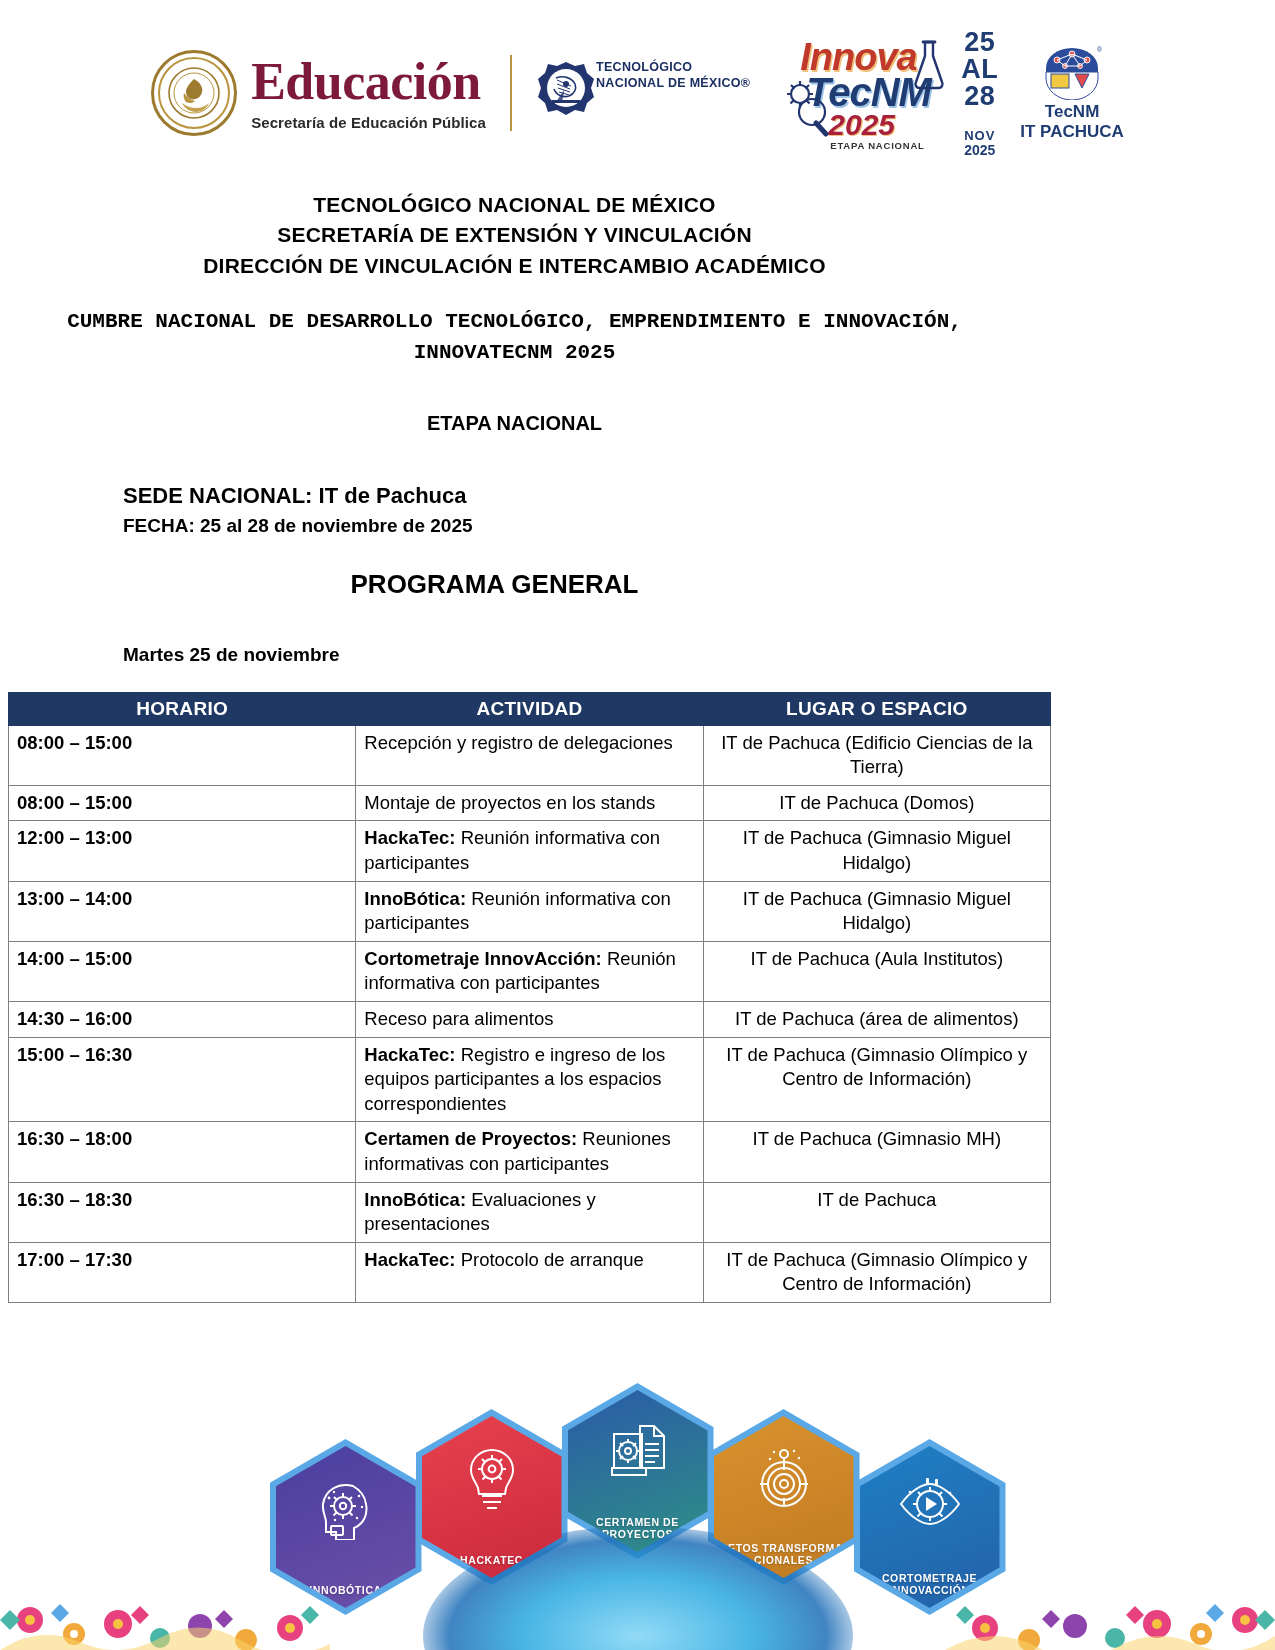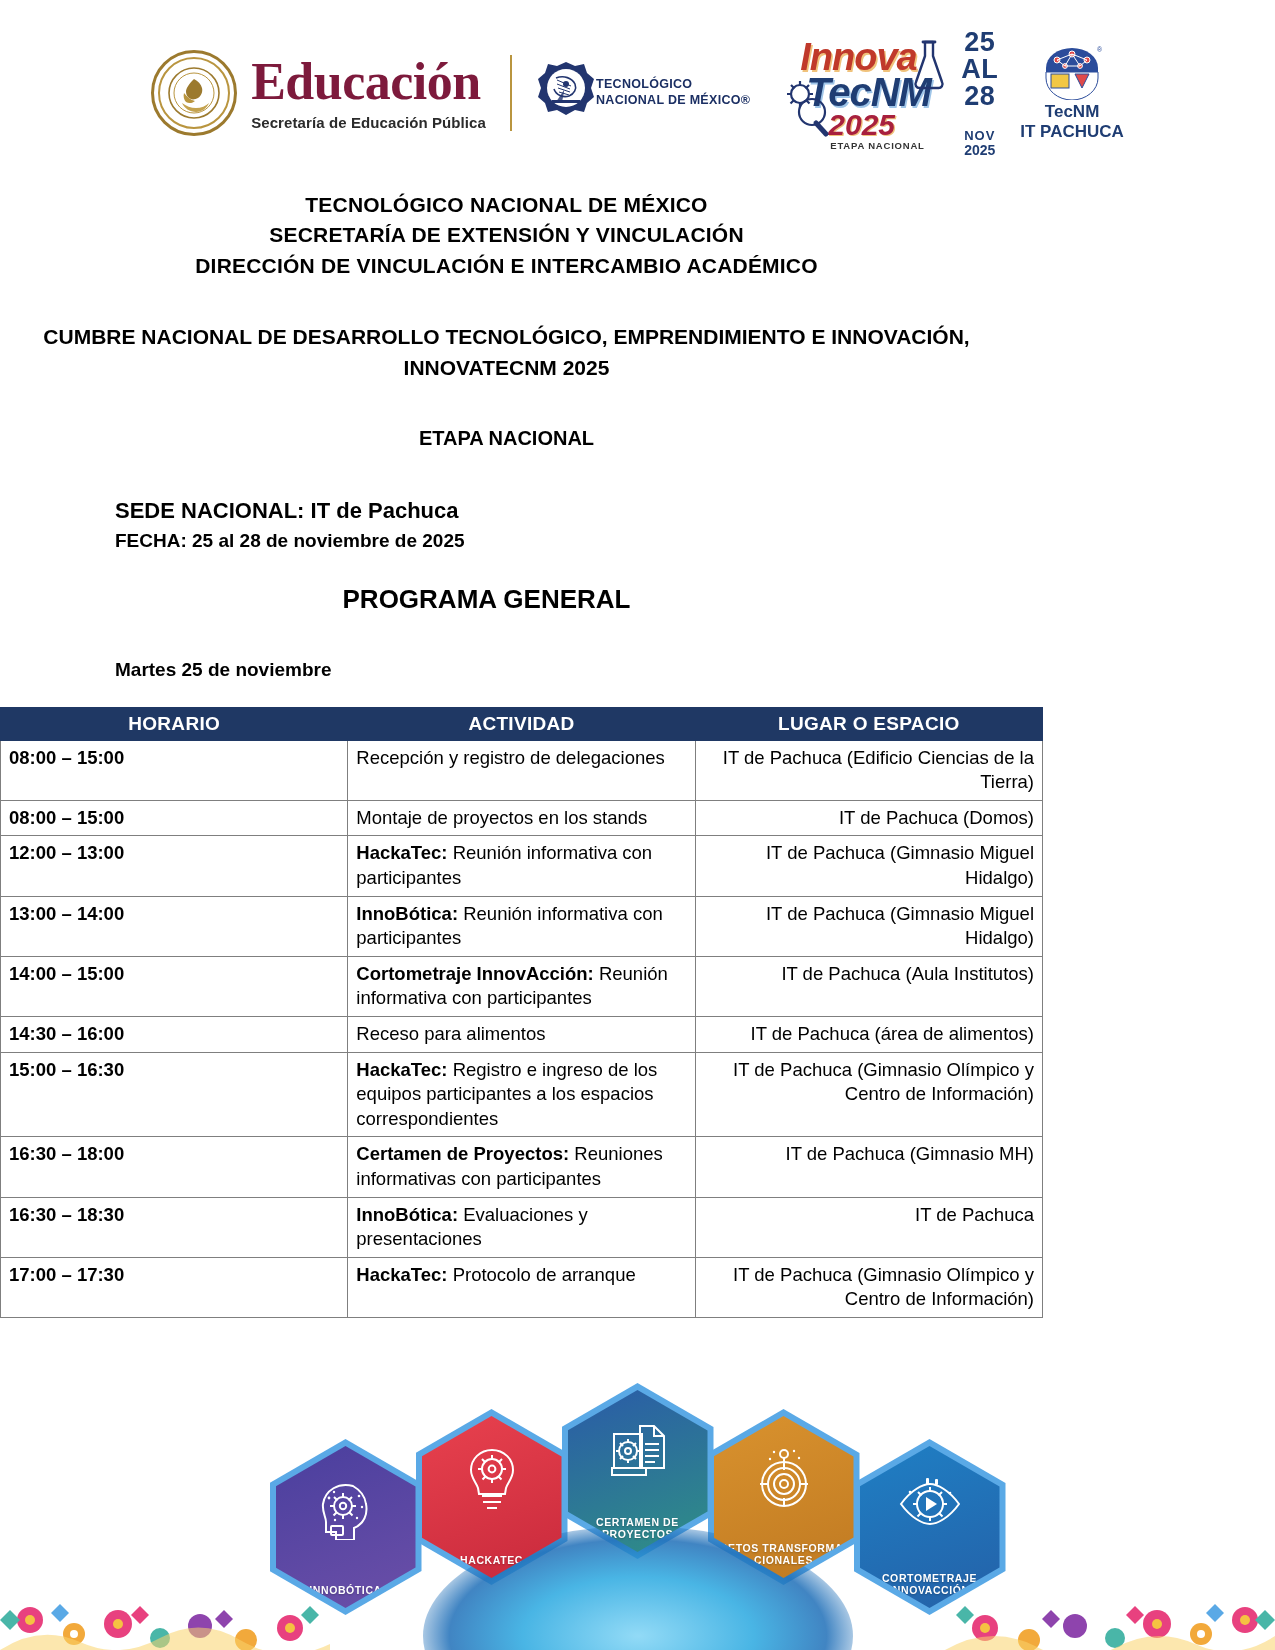--- a/index.html
+++ b/index.html
@@ -66,21 +66,21 @@
     margin-top: 6px;
     letter-spacing: 0.1px;
   }
   .divider-v {
     width: 2px; height: 76px; background: #b9953f;
     margin: 0 24px;
     flex: none;
   }
 
   
-  .tecnm-block { display: flex; align-items: center; gap: 0; }
+  .tecnm-block { display: flex; gap: 0; }
   .tecnm-gear { width: 60px; height: 66px; flex: none; }
   .tecnm-text {
     font-size: 12.5px; font-weight: bold; color: #1b2f63;
     line-height: 1.25; letter-spacing: 0.3px;
   }
 
   
   .innova-block {
     display: flex; align-items: center; gap: 10px;
     margin-left: 34px;
@@ -124,38 +124,39 @@
   .dates-mid { font-size: 13px; font-weight: bold; color: #1f3d73; margin-top: 19px; letter-spacing: 1px;}
   .dates-small { font-size: 14px; font-weight: bold; color: #1f3d73; margin-top: 1px;}
 
   .itp-block { display: flex; flex-direction: column; align-items: center; margin-left: 12px;}
   .itp-emblem { width: 62px; height: 56px; position: relative; }
   .itp-name { font-size: 17px; font-weight: bold; color: #1f3d73; line-height: 1.15; margin-top: 2px; text-align: center;}
 
   
   .doc-body {
     position: absolute;
-    top: 190px; left: 0; width: 1013px;
+    top: 190px; left: 8px; width: 1013px;
   }
   .title-center {
     text-align: center;
     font-size: 21px;
     font-weight: bold;
     line-height: 1.45;
     letter-spacing: 0.2px;
   }
   .title-center .l { display: block; }
   .blk-gap { height: 26px; }
   .title-wide {
     text-align: center;
     font-size: 21px;
     font-weight: bold;
     line-height: 1.45;
-    margin: 15px auto;
+    margin: 0 auto;
     width: 960px;
+    font-family: Liberation Mono, monospace;
   }
   .etapa {
     text-align: center;
     font-size: 20px;
     font-weight: bold;
     margin-top: 44px;
   }
   .sede-wrap {
     margin-top: 44px;
     padding-left: 115px;
@@ -200,21 +201,21 @@
     padding: 5px 8px;
     line-height: 1.33;
   }
   td.c-horario {
     width: 170px;
     text-align: left;
     font-weight: bold;
     white-space: nowrap;
   }
   td.c-actividad { width: 583px; text-align: left; }
-  td.c-lugar { width: 290px; text-align: right; margin-top: 27px; }
+  td.c-lugar { width: 290px; text-align: center; margin-top: 27px; }
   td.c-actividad b { font-weight: bold; }
 
   
   .footer-graphic {
     position: absolute;
     left: 0; bottom: 0;
     width: 1275px; height: 290px;
     overflow: hidden;
   }
   .hex-row {

